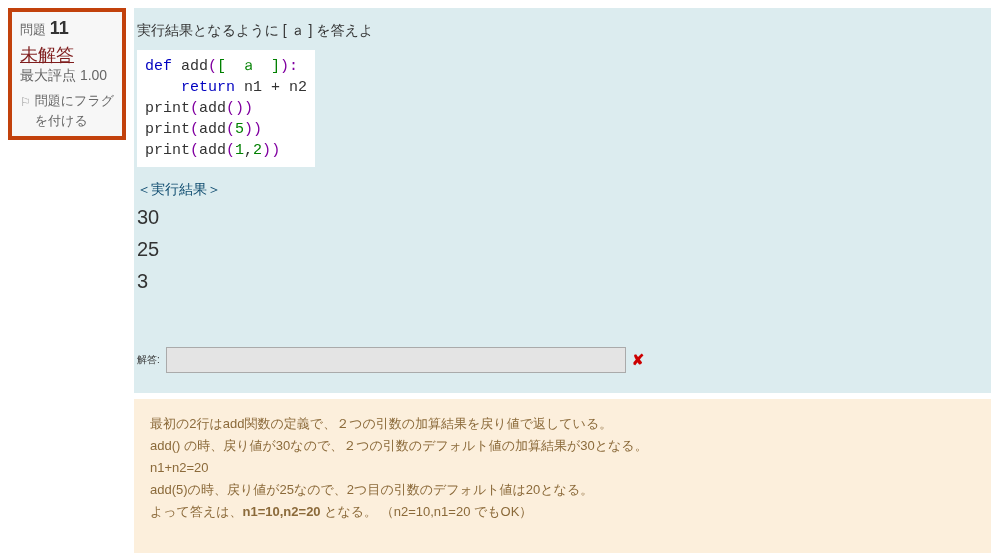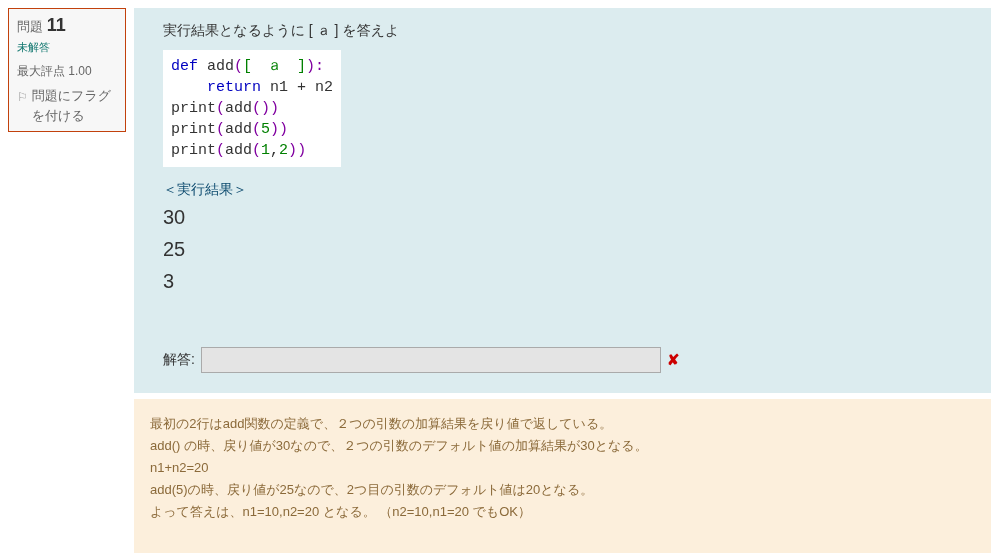--- a/index.html
+++ b/index.html
@@ -1,43 +1,43 @@
 <!DOCTYPE html>
 <html><head>
   <meta charset="utf-8">
   <style>
     * { box-sizing: border-box; margin: 0; padding: 0; }
     body { font-family: Arial, "Hiragino Sans", "Meiryo", sans-serif; font-size: 13px; color: #333; background: #fff; }
     .container { display: flex; padding: 8px; gap: 8px; }
     .sidebar { width: 118px; flex-shrink: 0; }
-    .info-box { background: #f7f7f7; border: 1px solid #c2410c; padding: 6px 8px; }
+    .info-box { background: #f7f7f7; border: 4px solid #c2410c; padding: 6px 8px; }
     .q-title { font-size: 13px; color: #666; }
     .q-num { font-size: 18px; font-weight: bold; color: #333; }
-    .q-status { font-size: 11px; color: #0f766e; margin-top: 4px; }
-    .q-grade { font-size: 12px; color: #666; margin-top: 8px; }
+    .q-status { font-size: 18px; color: #7f1d1d; margin-top: 4px; text-decoration: underline; }
+    .q-grade { font-size: 14px; color: #666; margin-top: 0; }
     .flag-link { font-size: 13px; color: #666; margin-top: 6px; display: flex; align-items: flex-start; gap: 4px; cursor: pointer; line-height: 1.5; }
     .flag-icon { display: inline-block; font-size: 12px; color: #999; flex-shrink: 0; margin-top: 2px; }
     .main { flex: 1; }
-    .question-block { background: #dcecef; padding: 14px 16px 20px 29px; }
+    .question-block { background: #dcecef; padding: 14px 16px 20px 3px; }
     .q-instruction { font-size: 14px; color: #333; margin-bottom: 10px; }
     .code-box { background: #ffffff; padding: 6px 8px; display: inline-block; font-family: "Consolas", "Courier New", monospace; font-size: 15px; line-height: 1.4; white-space: pre; }
     .kw-def { color: #0000c0; }
     .kw-ret { color: #0000c0; }
     .paren { color: #8000a0; }
     .bracket-a { color: #008000; }
     .code-text { color: #333; }
     .num { color: #008000; }
     .exec-label { font-size: 14px; color: #0c4a6e; margin-top: 14px; }
     .exec-out { font-size: 20px; color: #333; line-height: 1.6; margin-top: 2px; white-space: pre; }
     .answer-row { display: flex; align-items: center; margin-top: 50px; gap: 6px; }
-    .answer-label { font-size: 14px; color: #333; }
+    .answer-label { font-size: 10px; color: #333; }
     .answer-input { background: #e4e4e4; border: 1px solid #aaa; height: 26px; width: 460px; padding: 2px 6px; font-size: 13px; }
     .x-mark { color: #c00; font-weight: bold; font-size: 15px; }
     .feedback-block { background: #fcefdc; padding: 14px 16px 20px 16px; margin-top: 6px; font-size: 13px; color: #8b6a3a; line-height: 1.7; }
-    .fb-bold { font-weight: normal; text-align: center; }
+    .fb-bold { font-weight: bold; text-align: center; }
     .fb-correct { margin-top: 30px; }
   </style>
 </head>
 <body>
 
 <div class="container">
   <div class="sidebar">
     <div class="info-box">
       <div>
         <span class="q-title">問題</span>

